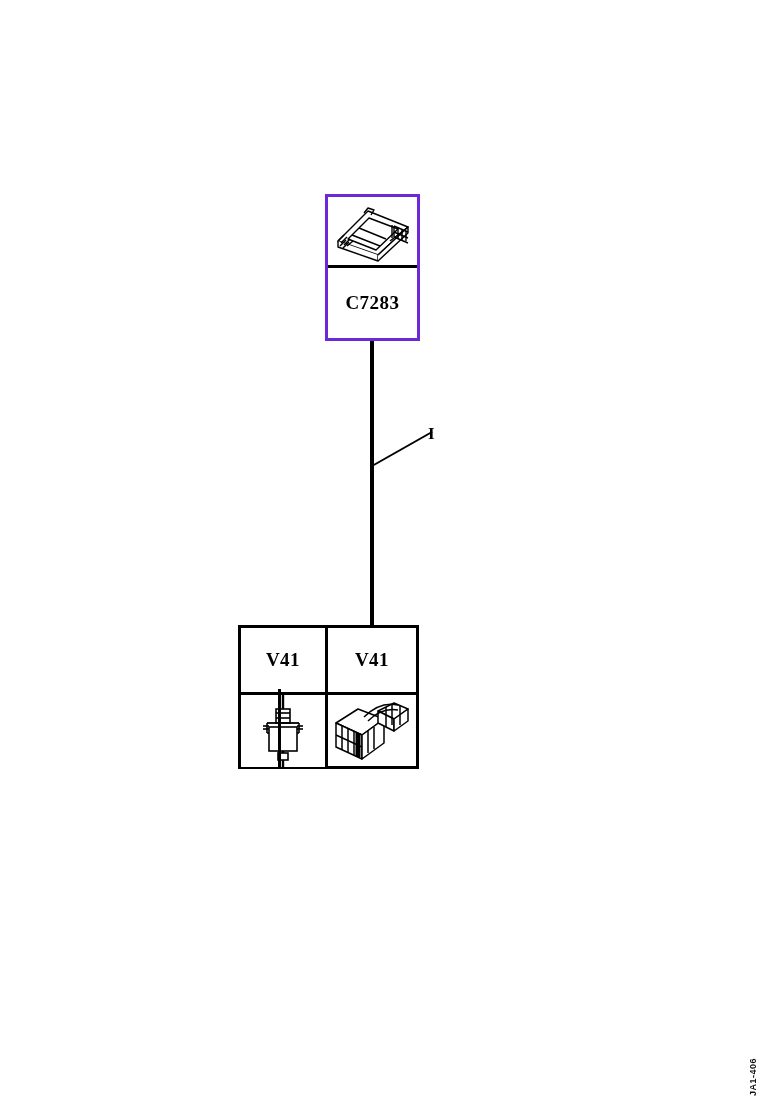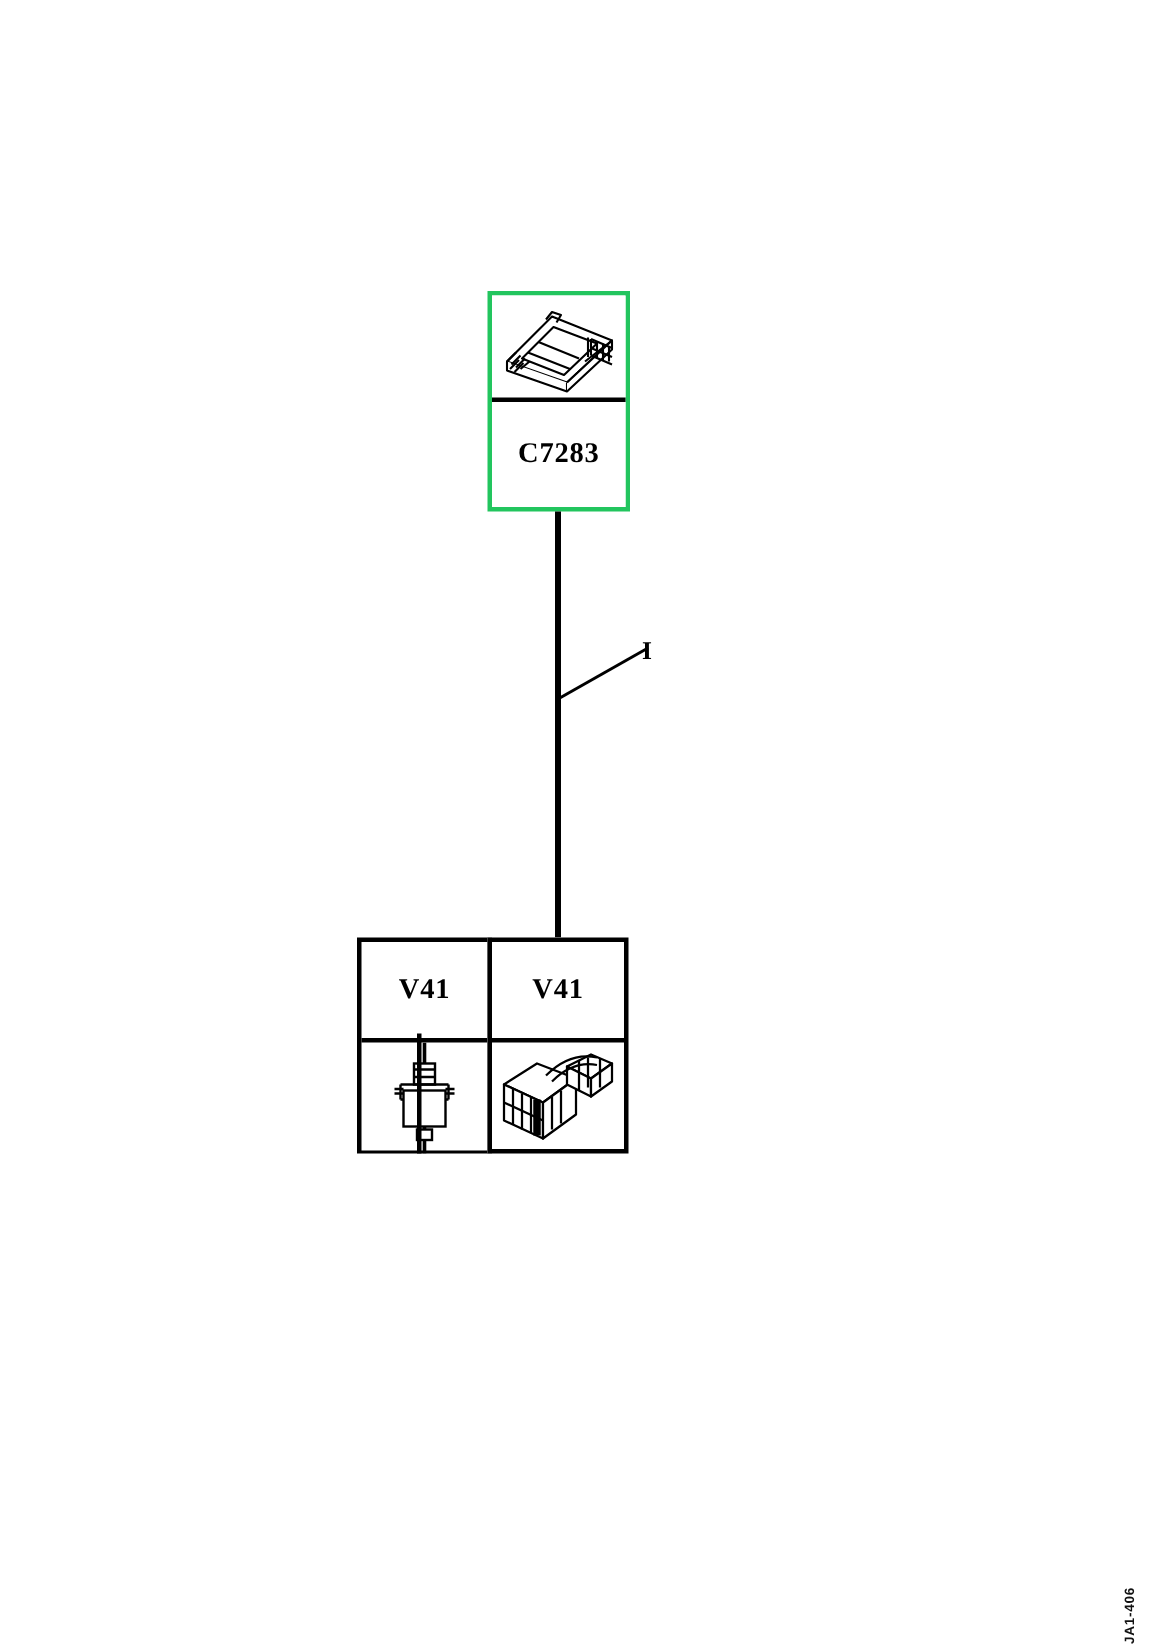--- a/index.html
+++ b/index.html
@@ -20,21 +20,21 @@
     width: 778px;
     height: 1100px;
     background: #ffffff;
   }
 
   
   .node {
     position: absolute;
     box-sizing: border-box;
     background: #ffffff;
-    border: 3px solid #22c55e;
+    border: 3px solid #6d28d9;
   }
   .cell {
     position: absolute;
     box-sizing: border-box;
     background: #ffffff;
     overflow: hidden;
   }
   .cell-label {
     display: flex;
     align-items: center;

